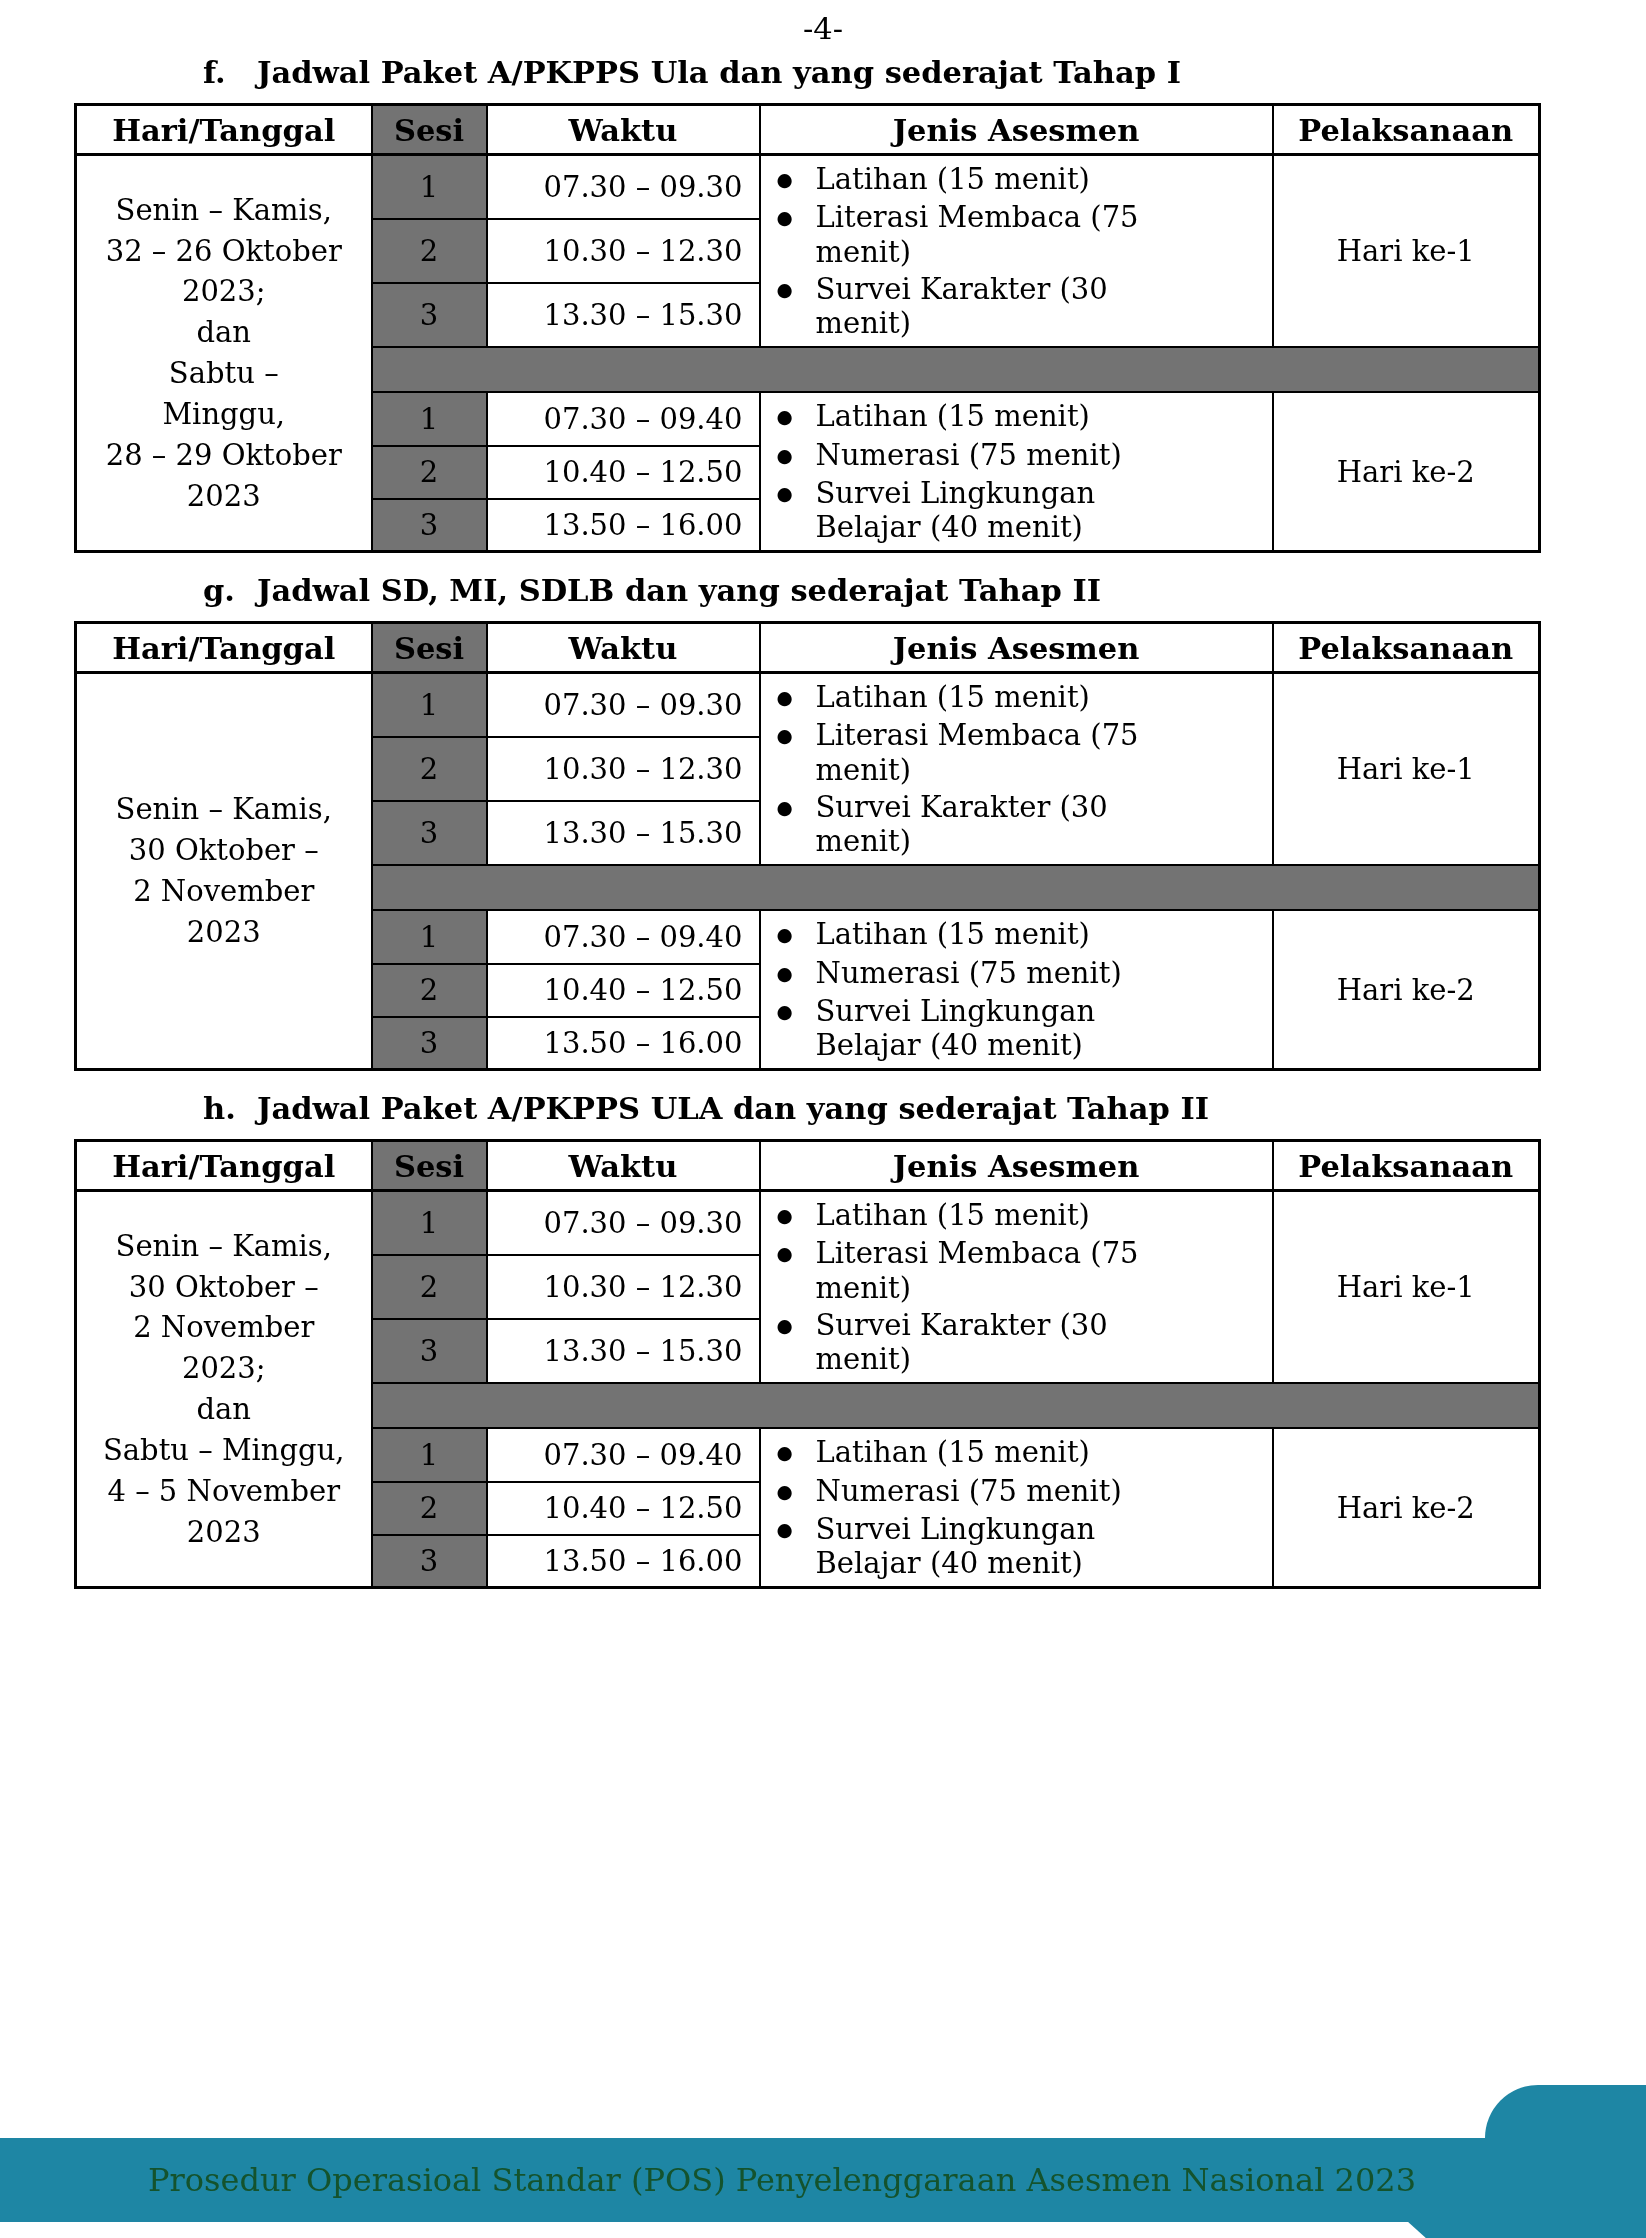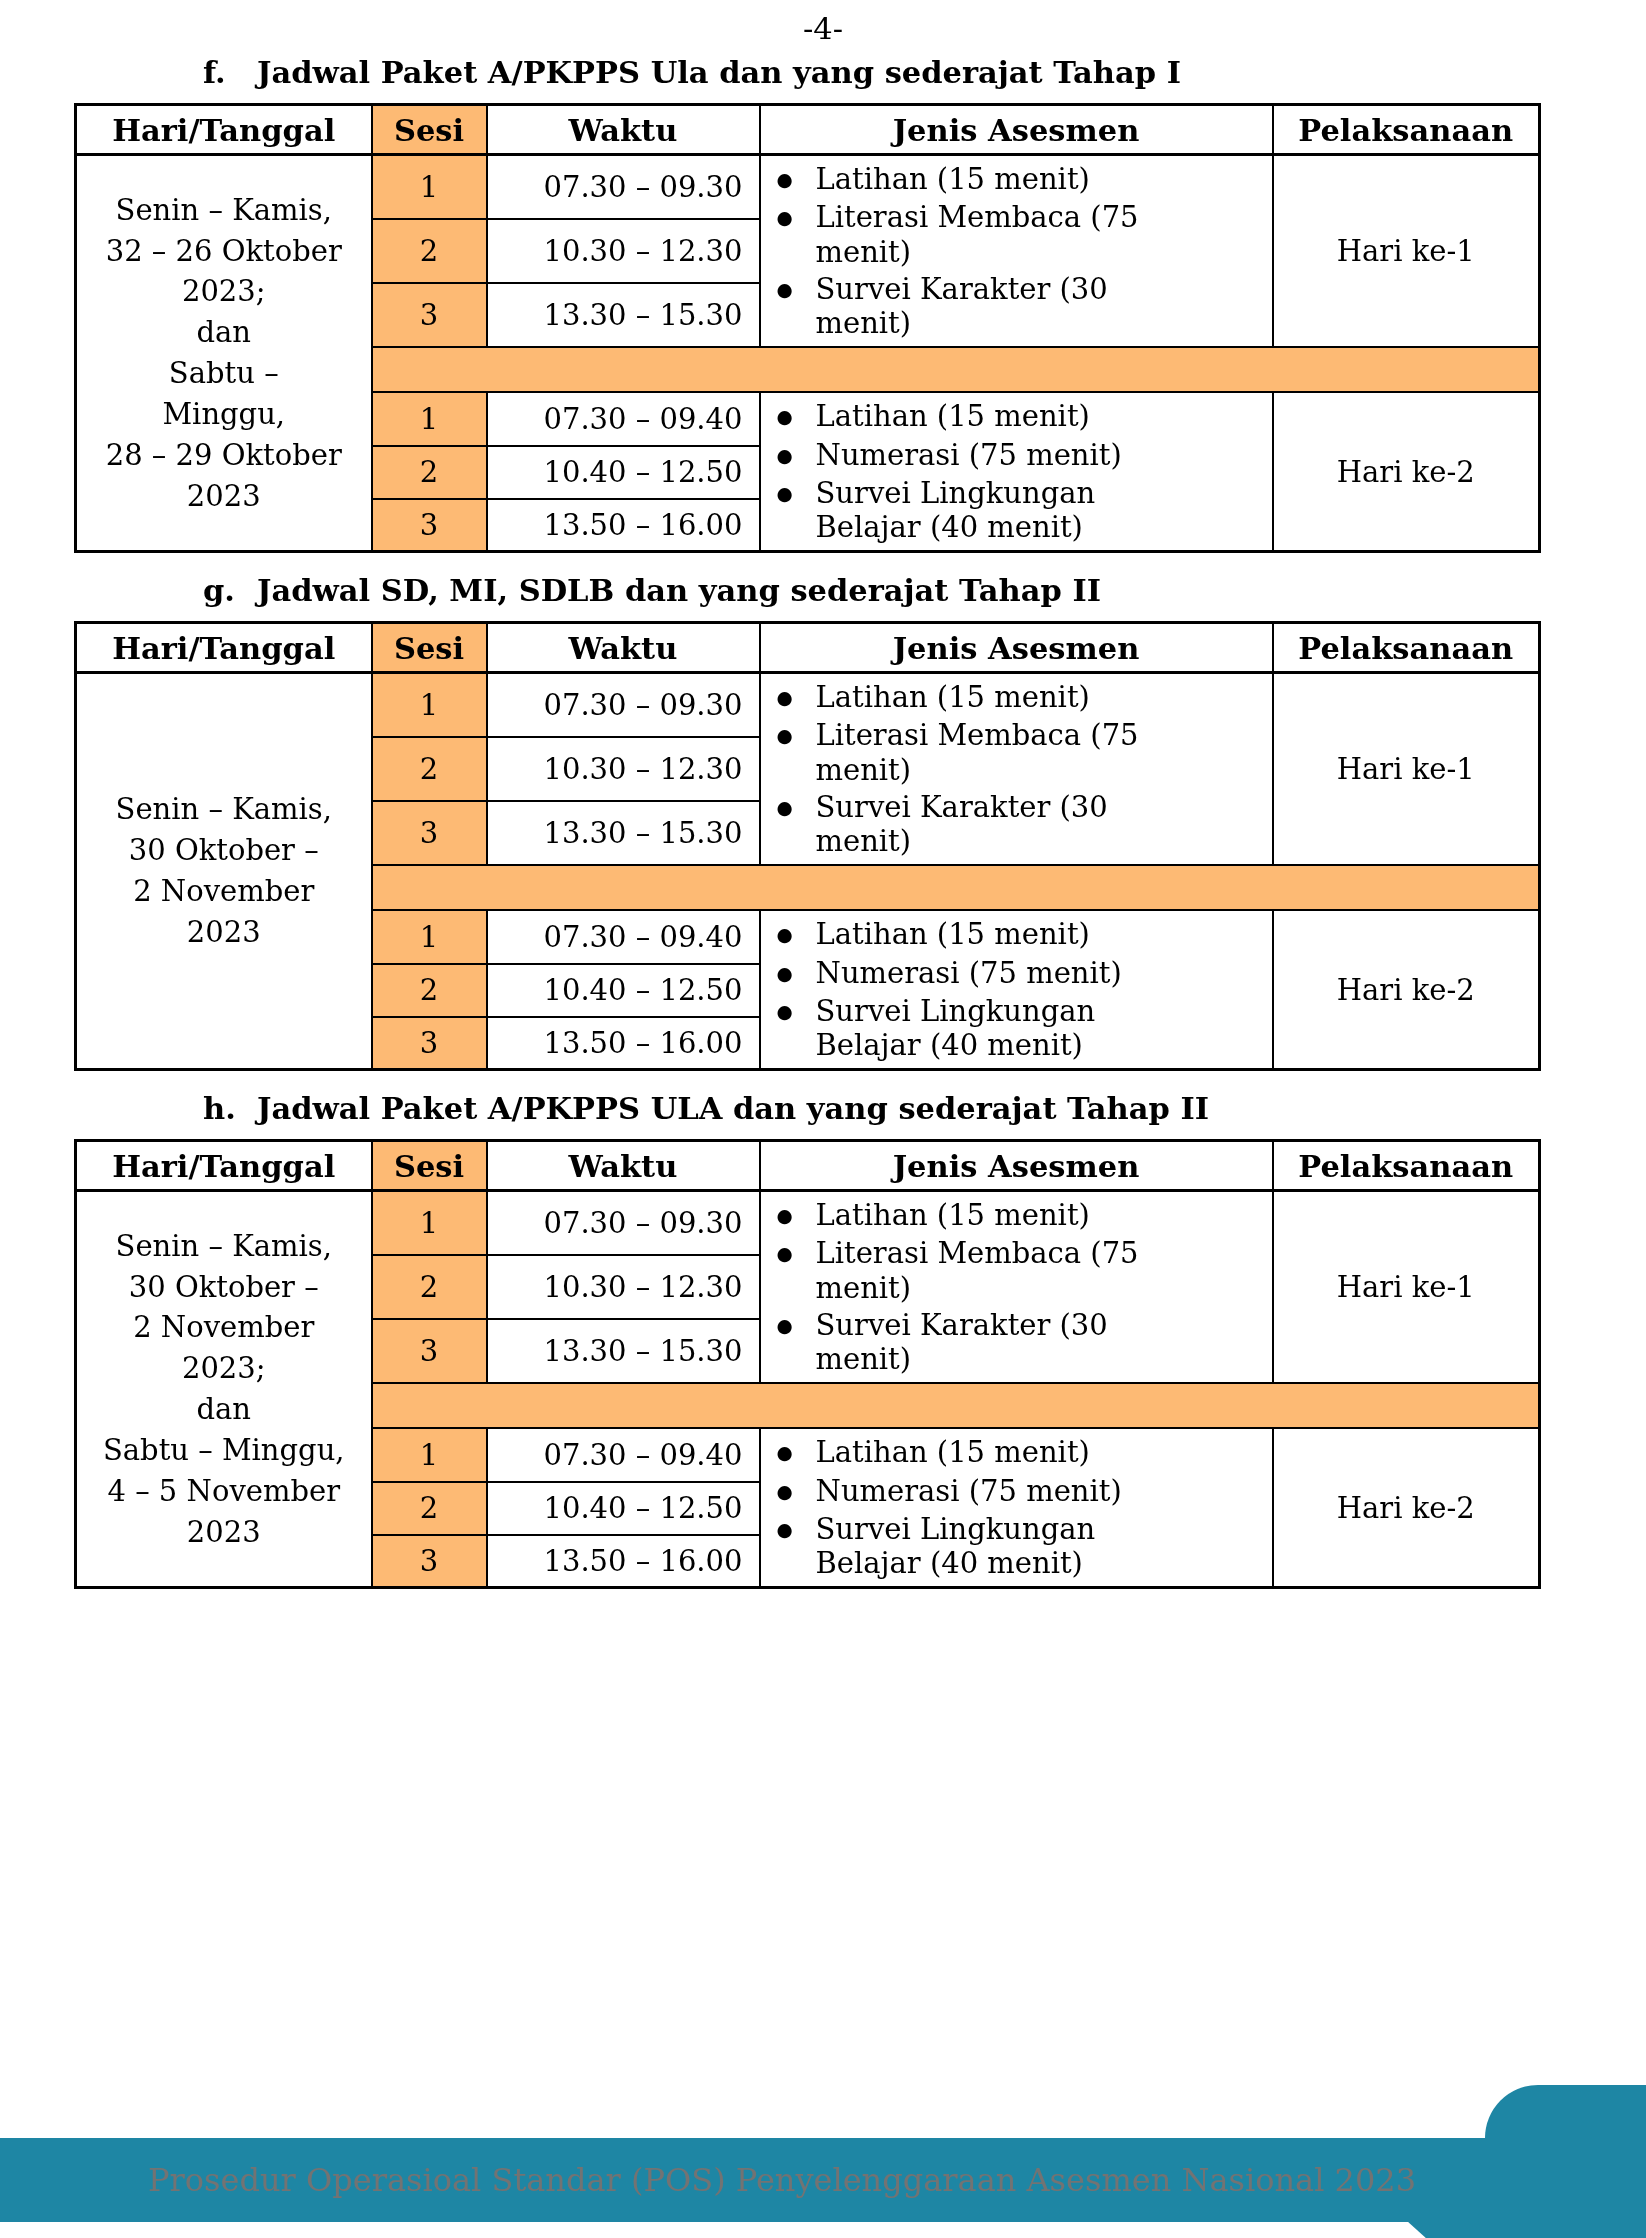--- a/index.html
+++ b/index.html
@@ -31,42 +31,42 @@
     border: 3.3px solid #000;
   }
   .sched th, .sched td { border: 2px solid #000; padding: 0; }
   .sched thead tr { height: 50px; }
   .sched thead th {
     border-bottom: 3.3px solid #000;
     font-size: 30.5px; font-weight: bold; text-align: center;
   }
   tr.srow { height: 50px; }
   tr.seprow { height: 45px; }
-  .tint { background: #fdba74; }
+  .tint { background: #737373; }
 
   td.hari  { text-align: center; font-size: 29px; line-height: 1.41; }
   td.sesi  { text-align: center; font-size: 29px; }
   td.waktu { text-align: center; font-size: 29px; padding-left: 40px; }
   td.pelaks{ text-align: center; font-size: 29px; }
 
   td.jenis { padding: 2.7px 6.6px 2.7px 16px; font-size: 29px; vertical-align: middle; }
   .bi { display: flex; align-items: flex-start; margin: 3.3px 0; line-height: 1.18; }
   .dot { flex: 0 0 39px; width: 39px; font-size: 18.6px; line-height: 35px; }
   .bt { max-width: 380px; }
 
   .footer-band {
     position: absolute; left: 0; top: 2138px;
     width: 1646px; height: 84px;
     background: #1E86A4;
   }
   .footer-text {
     position: absolute; left: 0; top: 2138px;
     width: 1564px; height: 84px;
     line-height: 84px; text-align: center;
-    font-size: 32px; color: #737373; white-space: nowrap;
+    font-size: 32px; color: #14532d; white-space: nowrap;
   }
   .footer-right-shape {
     position: absolute; left: 1485px; top: 2085px;
     width: 161px; height: 154px;
     background: #1E86A4;
     border-top-left-radius: 53px;
   }
   .footer-wedge {
     position: absolute; left: 1407px; top: 2221px;
     width: 239px; height: 17.3px;

